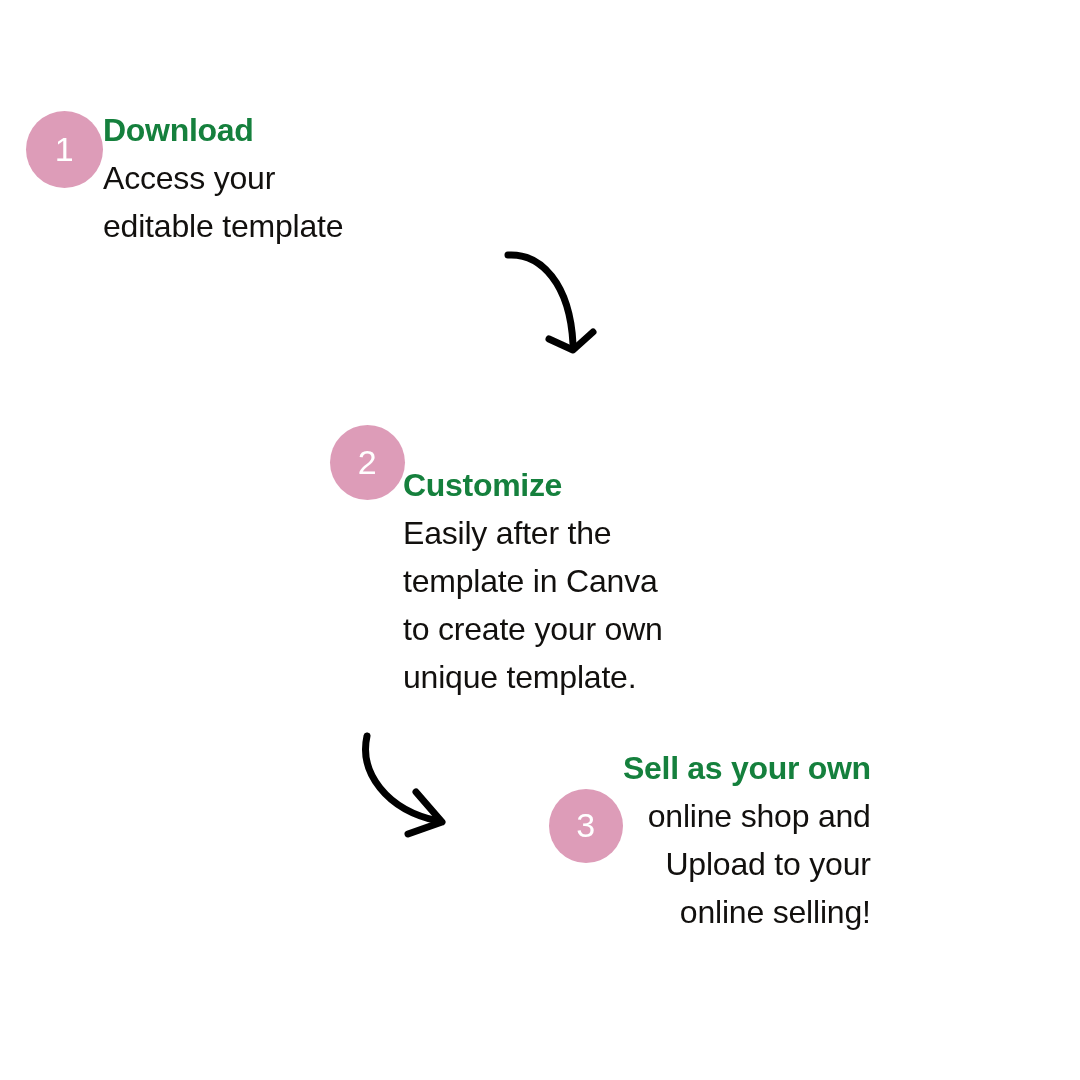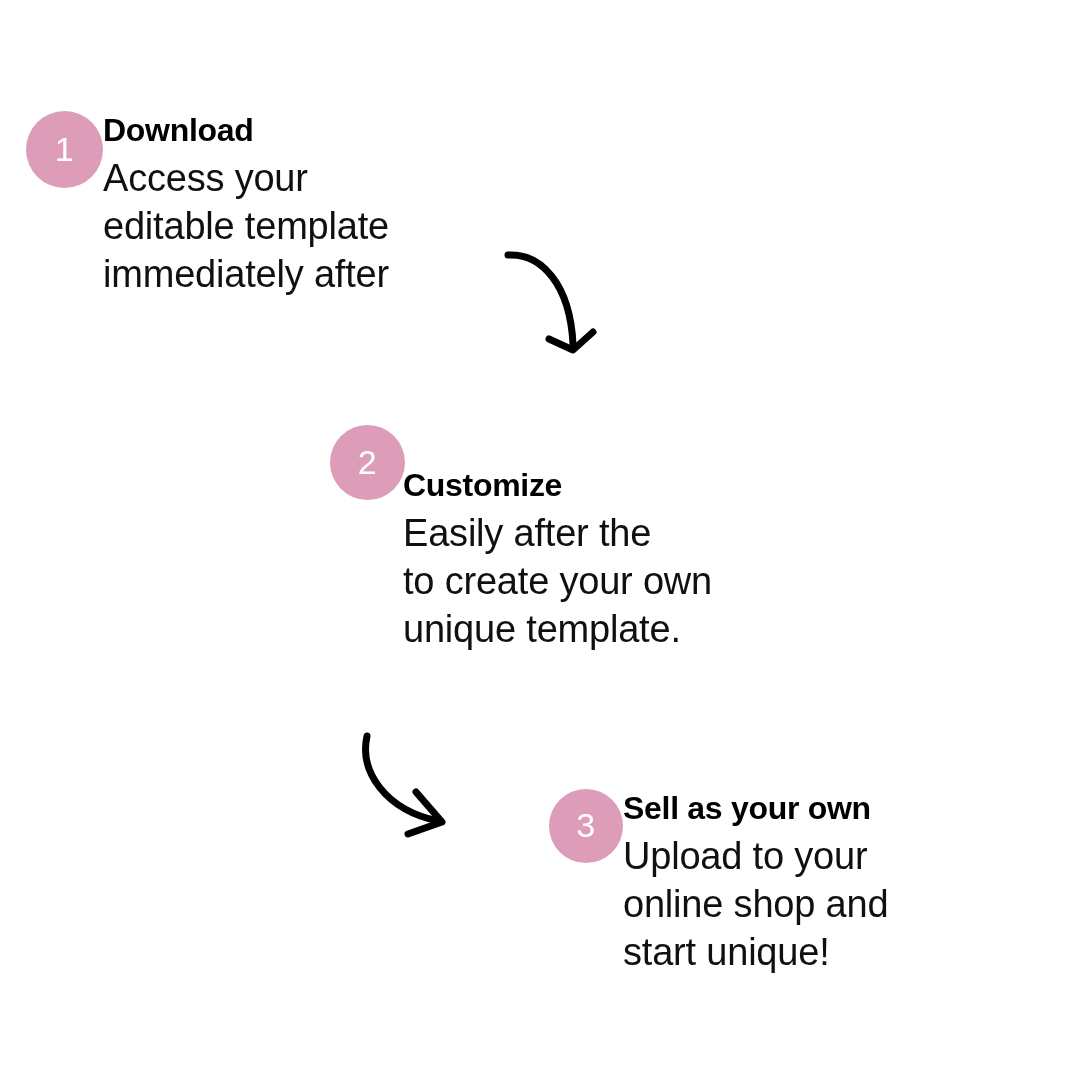--- a/index.html
+++ b/index.html
@@ -48,30 +48,30 @@
 
   .step-text {
     position: absolute;
     z-index: 2;
   }
 
   .step-heading {
     font-family: "Liberation Sans", sans-serif;
     font-size: 32px;
     font-weight: 700;
-    color: #000000;
+    color: #15803d;
     line-height: 48px;
     letter-spacing: -0.3px;
     white-space: nowrap;
     margin: 0;
   }
 
   .step-body {
     font-family: "Liberation Sans", sans-serif;
-    font-size: 38px;
+    font-size: 32px;
     font-weight: 300;
     color: #12100e;
     line-height: 48px;
     letter-spacing: -0.2px;
     margin: 0;
   }
   .step-body .bl {
     display: block;
     white-space: nowrap;
   }
@@ -79,21 +79,21 @@
   
   #step-1 .badge   { left: 26px;  top: 111px; width: 77px; height: 77px; }
   #step-1 .step-text { left: 103px; top: 106px; }
 
   
   #step-2 .badge   { left: 330px; top: 425px; width: 75px; height: 75px; }
   #step-2 .step-text { left: 403px; top: 421px; margin-top: 40px; }
 
   
   #step-3 .badge   { left: 549px; top: 789px; width: 74px; height: 74px; }
-  #step-3 .step-text { left: 623px; top: 784px; }
+  #step-3 .step-text { left: 623px; top: 744px; text-align: right; }
 
   
   .arrow {
     position: absolute;
     z-index: 0;
   }
   #arrow-1 { left: 495px; top: 240px; }
   #arrow-2 { left: 350px; top: 722px; }
   .arrow path {
     fill: none;
@@ -110,56 +110,56 @@
 
   <div class="step" id="step-1">
     <div class="badge">
       <span class="badge-num">1</span>
     </div>
     <div class="step-text">
       <div class="step-heading">Download</div>
       <div class="step-body">
         <span class="bl">Access your</span>
         <span class="bl">editable template</span>
-        <span class="bl">immediately after</span>
       </div>
     </div>
   </div>
 
   <svg class="arrow" id="arrow-1" width="110" height="125" viewBox="0 0 110 125">
     <path d="M 13 15 C 46 13, 75 44, 78 104"></path>
     <path d="M 54 99 L 78 110 L 98 92"></path>
   </svg>
 
   <div class="step" id="step-2">
     <div class="badge">
       <span class="badge-num">2</span>
     </div>
     <div class="step-text">
       <div class="step-heading">Customize</div>
       <div class="step-body">
         <span class="bl">Easily after the</span>
+        <span class="bl">template in Canva</span>
         <span class="bl">to create your own</span>
         <span class="bl">unique template.</span>
       </div>
     </div>
   </div>
 
   <svg class="arrow" id="arrow-2" width="110" height="130" viewBox="0 0 110 130">
     <path d="M 17 14 C 9 50, 36 88, 88 99"></path>
     <path d="M 66 70 L 92 100 L 58 112"></path>
   </svg>
 
   <div class="step" id="step-3">
     <div class="badge">
       <span class="badge-num">3</span>
     </div>
     <div class="step-text">
       <div class="step-heading">Sell as your own</div>
       <div class="step-body">
+        <span class="bl">online shop and</span>
         <span class="bl">Upload to your</span>
-        <span class="bl">online shop and</span>
-        <span class="bl">start unique!</span>
+        <span class="bl">online selling!</span>
       </div>
     </div>
   </div>
 
 </div>
 
 </body></html>

